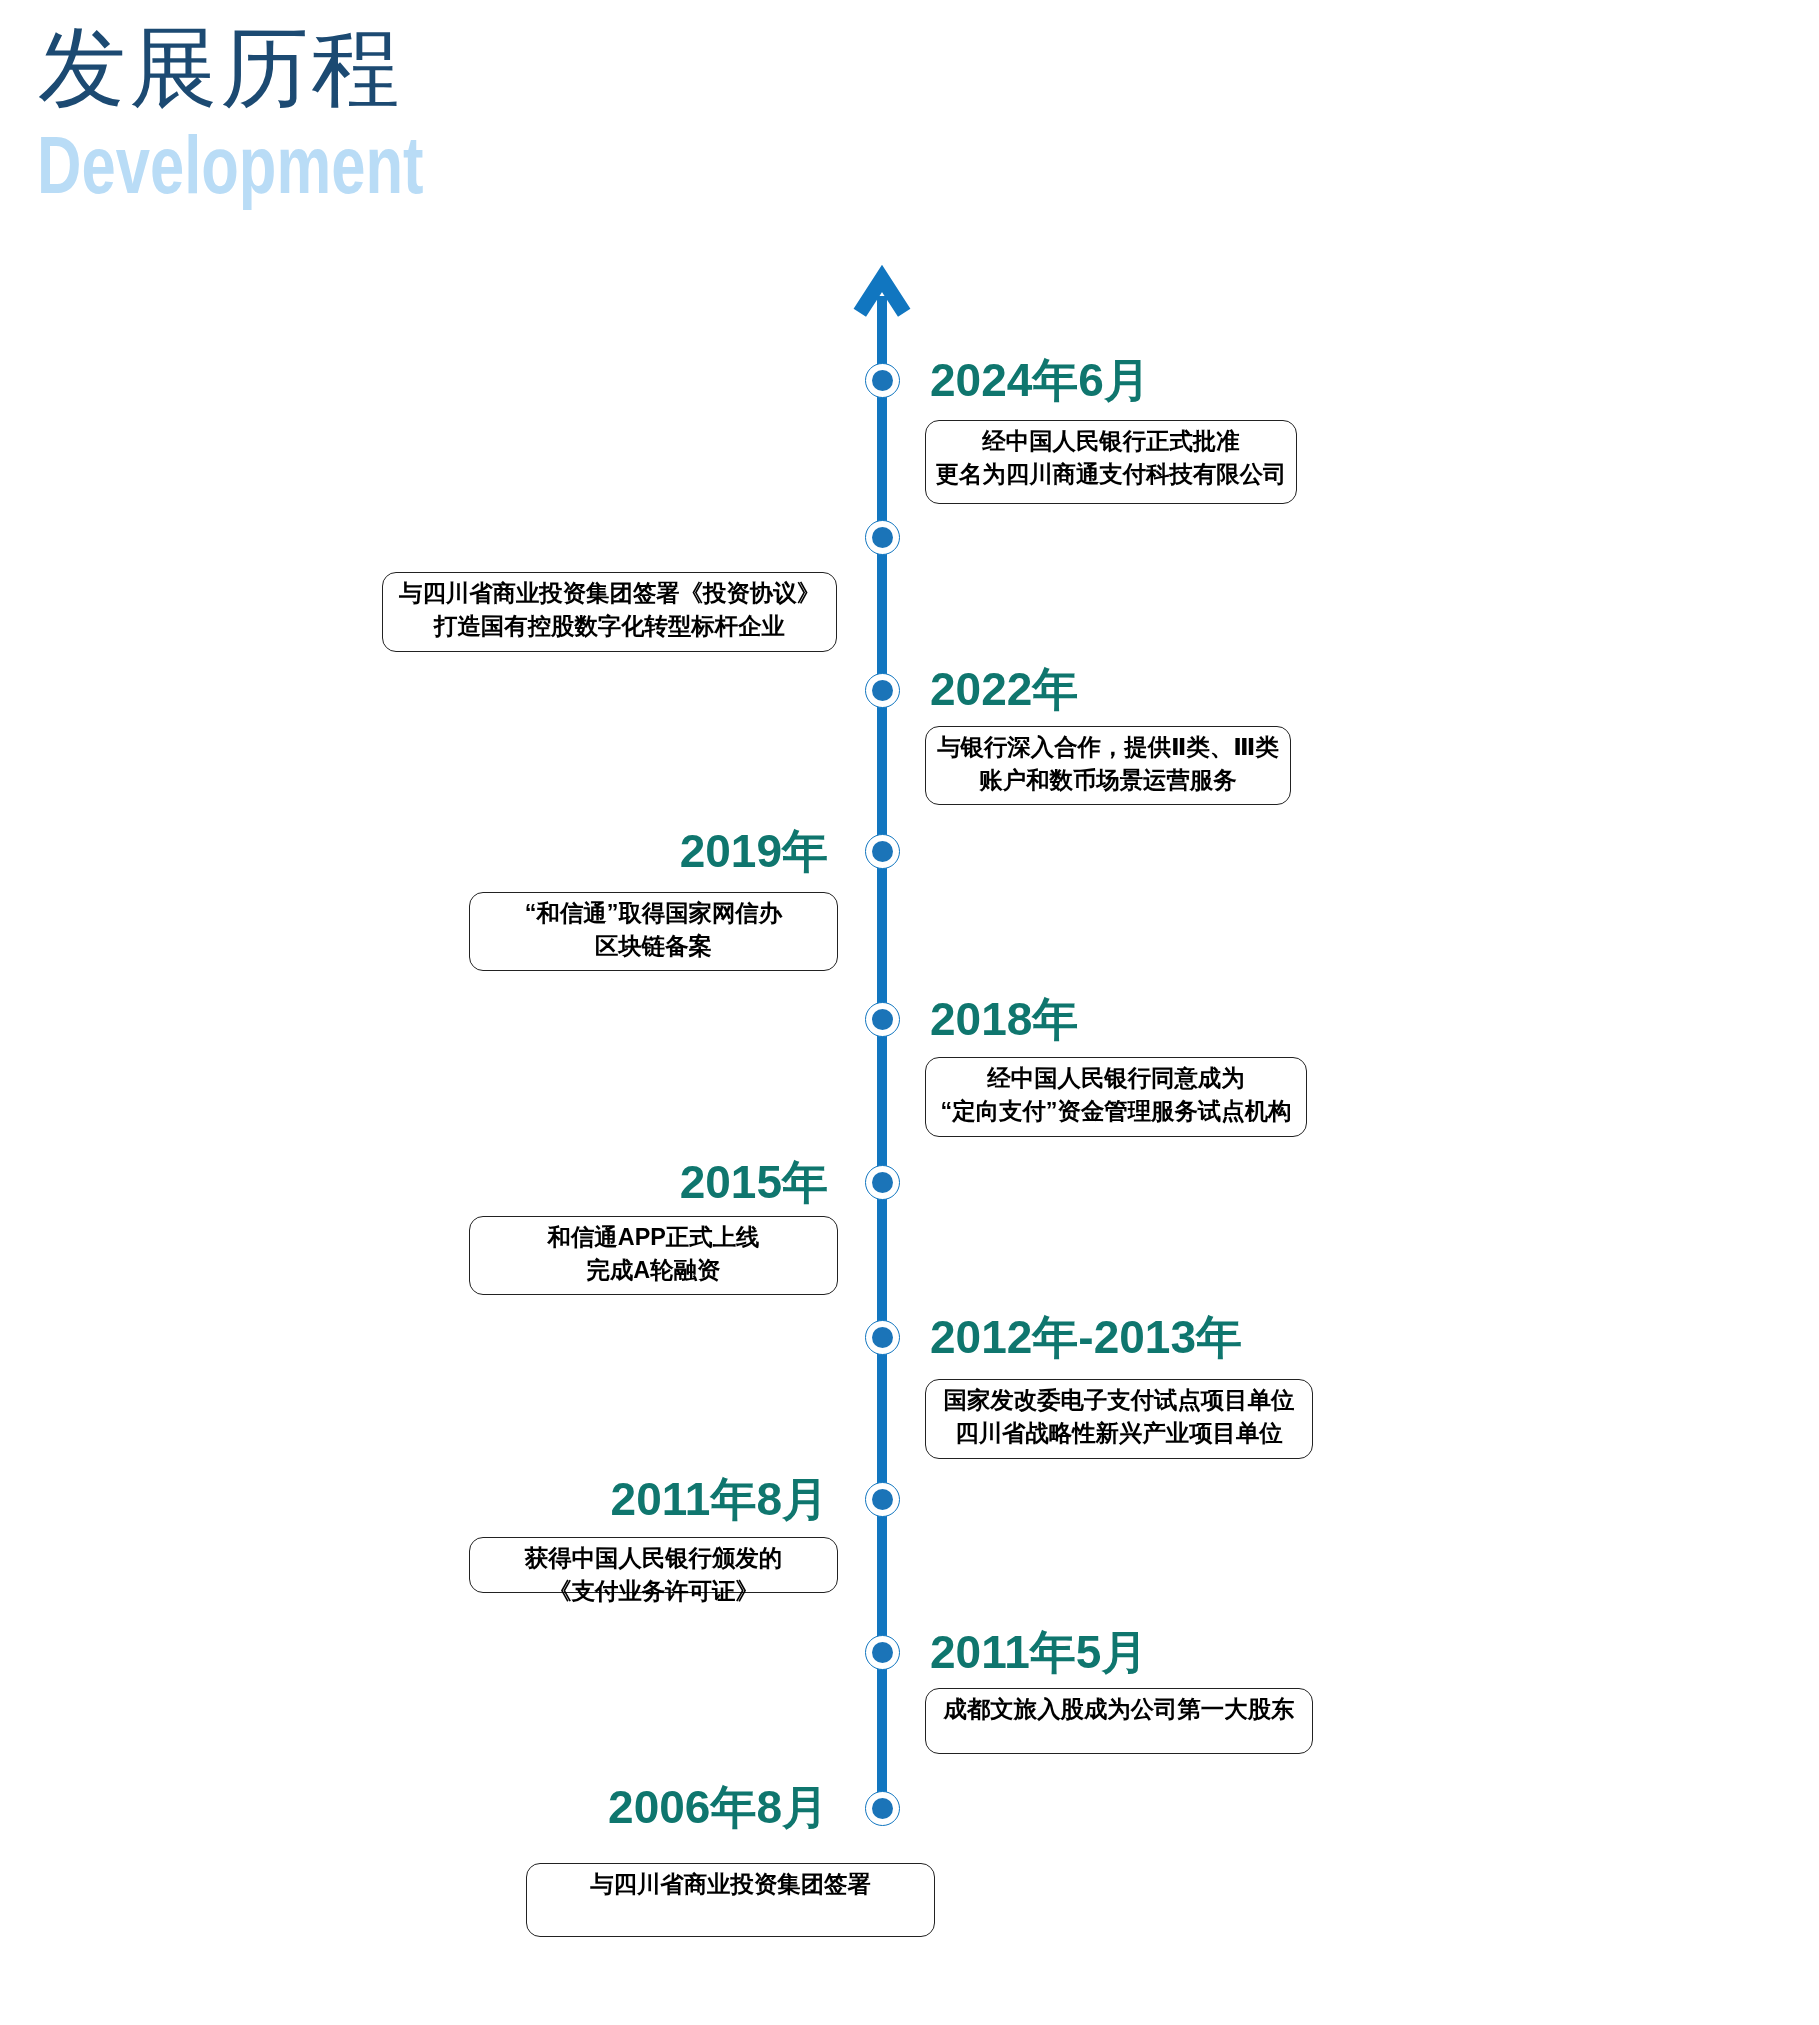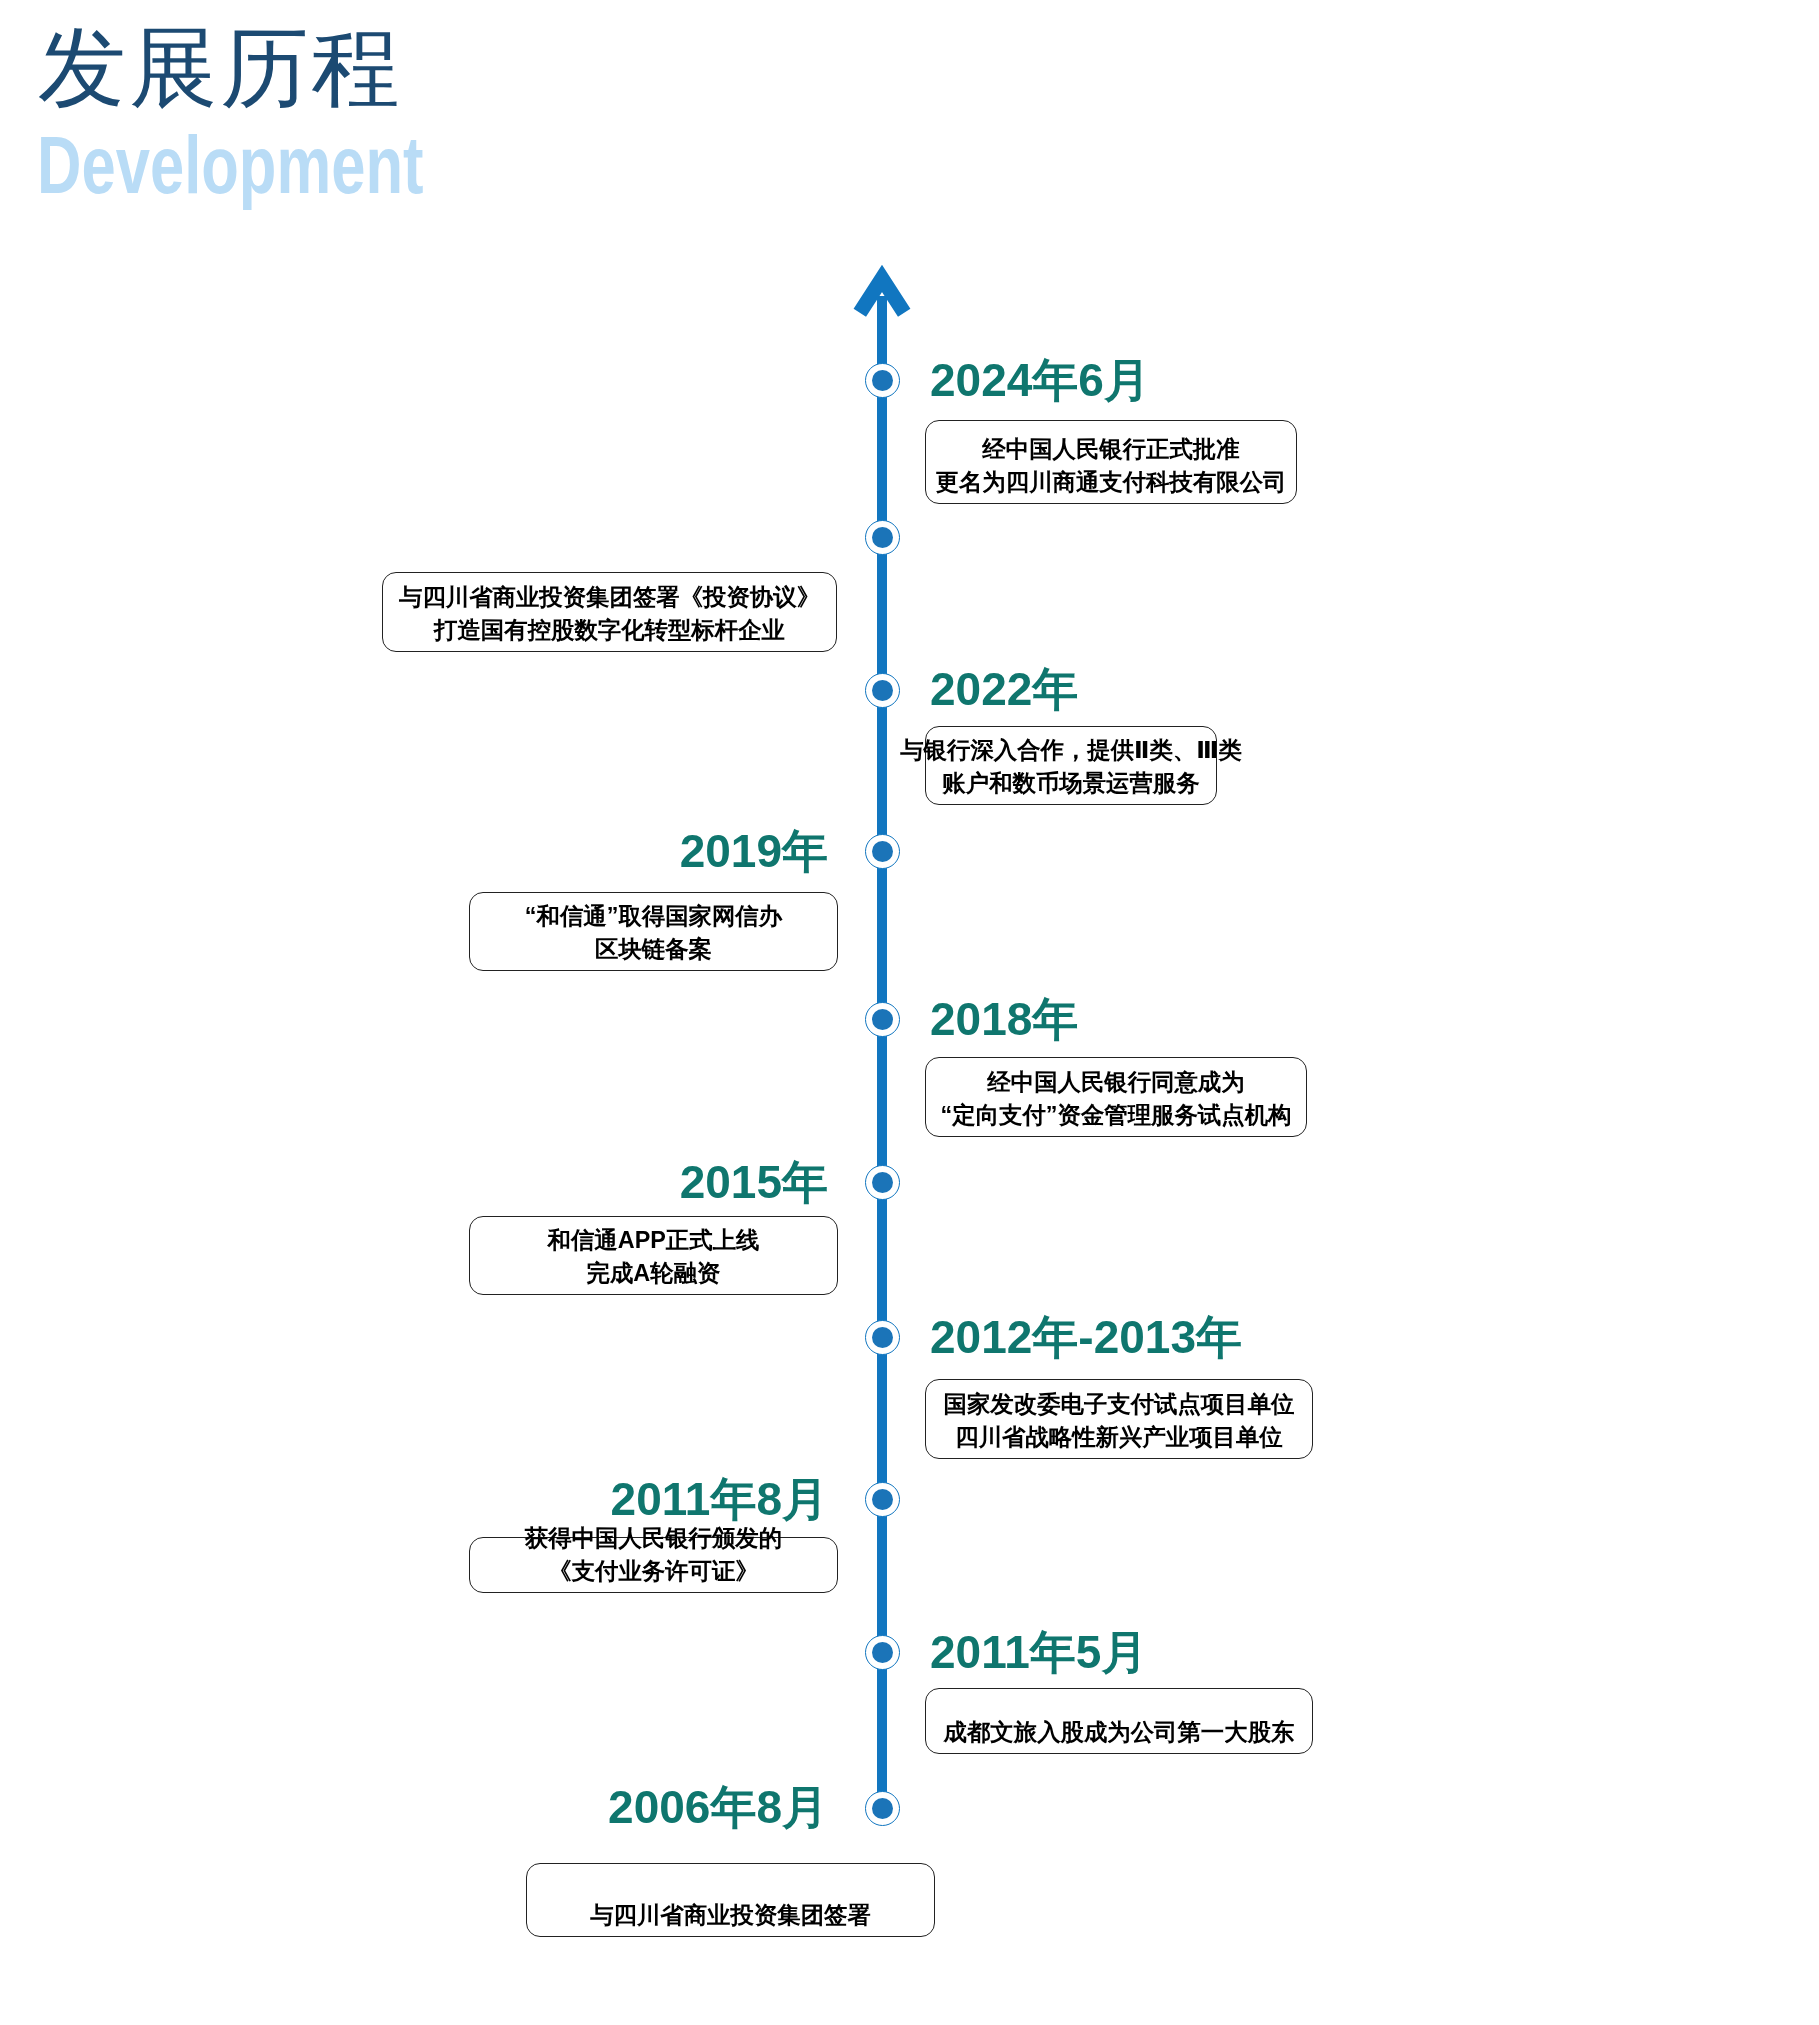--- a/index.html
+++ b/index.html
@@ -37,21 +37,21 @@
   .year{
     position:absolute;
     font-size:46px;line-height:55px;font-weight:800;
     color:#0f766e;white-space:nowrap;
   }
   .year.right-side{left:930px;}
   .year.left-side{left:297px;width:531px;text-align:right;}
   .card{
     position:absolute;box-sizing:border-box;
     background:#ffffff;border:1.6px solid #222222;border-radius:14px;
-    display:flex;flex-direction:column;align-items:center;justify-content:flex-end;
+    display:flex;flex-direction:column;align-items:center;justify-content:flex-start;
     padding:4.2px 10.6px;
   }
   .card span{
     display:block;font-size:23.4px;line-height:33px;font-weight:700;
     color:#000000;text-align:center;white-space:nowrap;
   }
 </style>
 </head>
 <body>
 
@@ -79,21 +79,21 @@
     </div>
   <div class="card" style="left:382px;top:572px;width:455px;height:80px">
     <span>与四川省商业投资集团签署《投资协议》</span>
     <span>打造国有控股数字化转型标杆企业</span>
   </div>
 
   <div class="year right-side" style="top:662px">2022年</div>
   <div class="node" style="left:865px;top:673px">
       <span class="dot"></span>
     </div>
-  <div class="card" style="left:925px;top:726px;width:292px;height:79px">
+  <div class="card" style="left:925px;top:726px;width:366px;height:79px">
     <span>与银行深入合作，提供Ⅱ类、Ⅲ类</span>
     <span>账户和数币场景运营服务</span>
   </div>
 
   <div class="year left-side" style="top:824px">2019年</div>
   <div class="node" style="left:865px;top:834px">
       <span class="dot"></span>
     </div>
   <div class="card" style="left:469px;top:892px;width:369px;height:79px">
     <span>“和信通”取得国家网信办</span>

